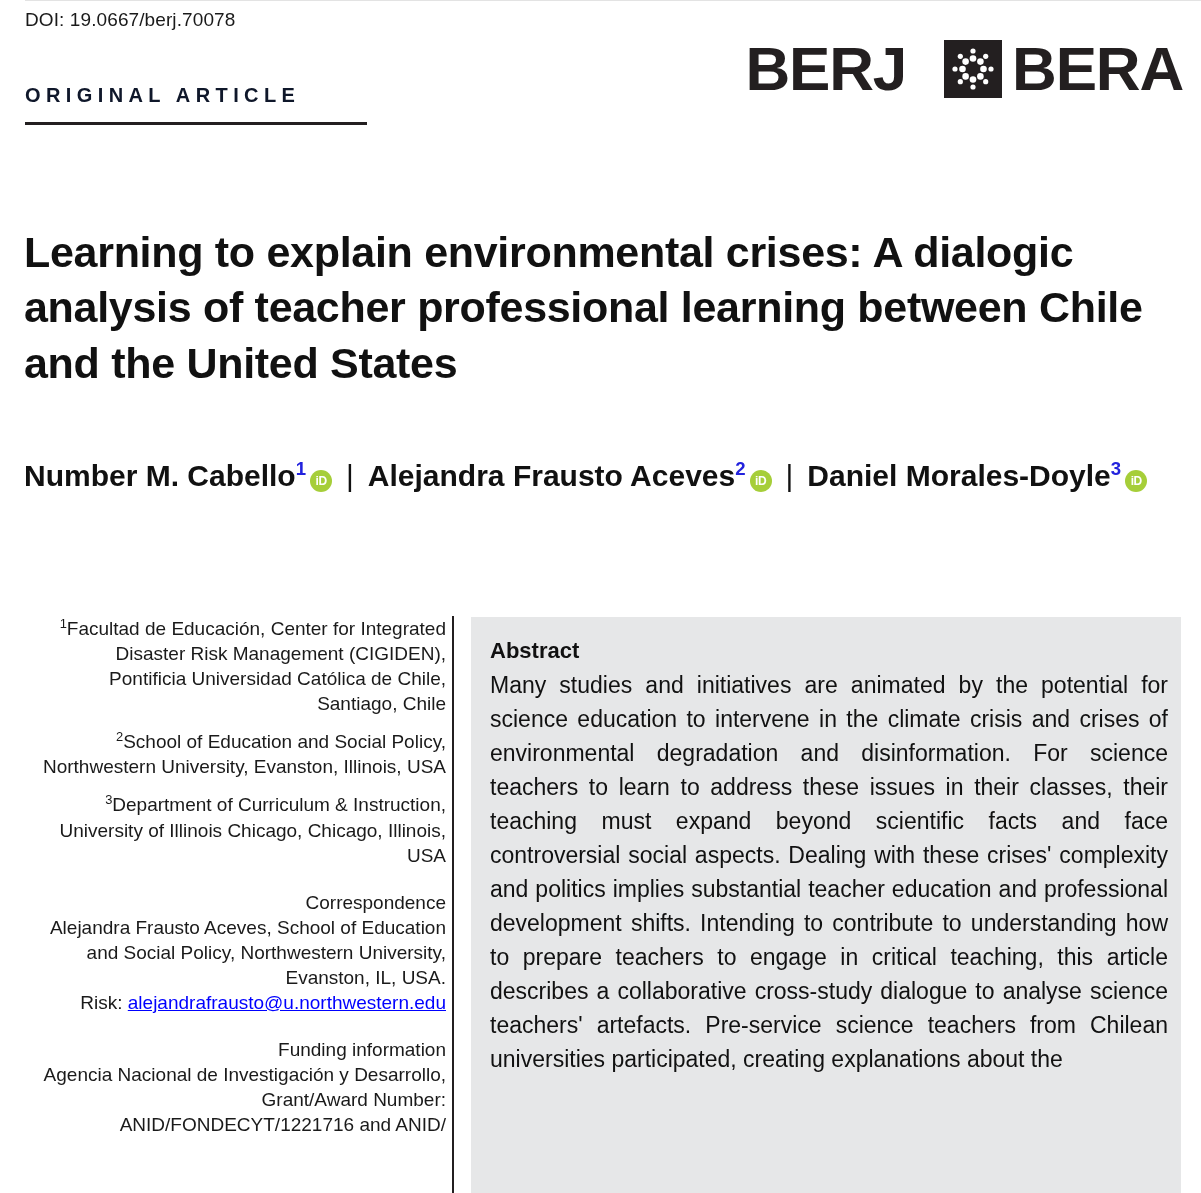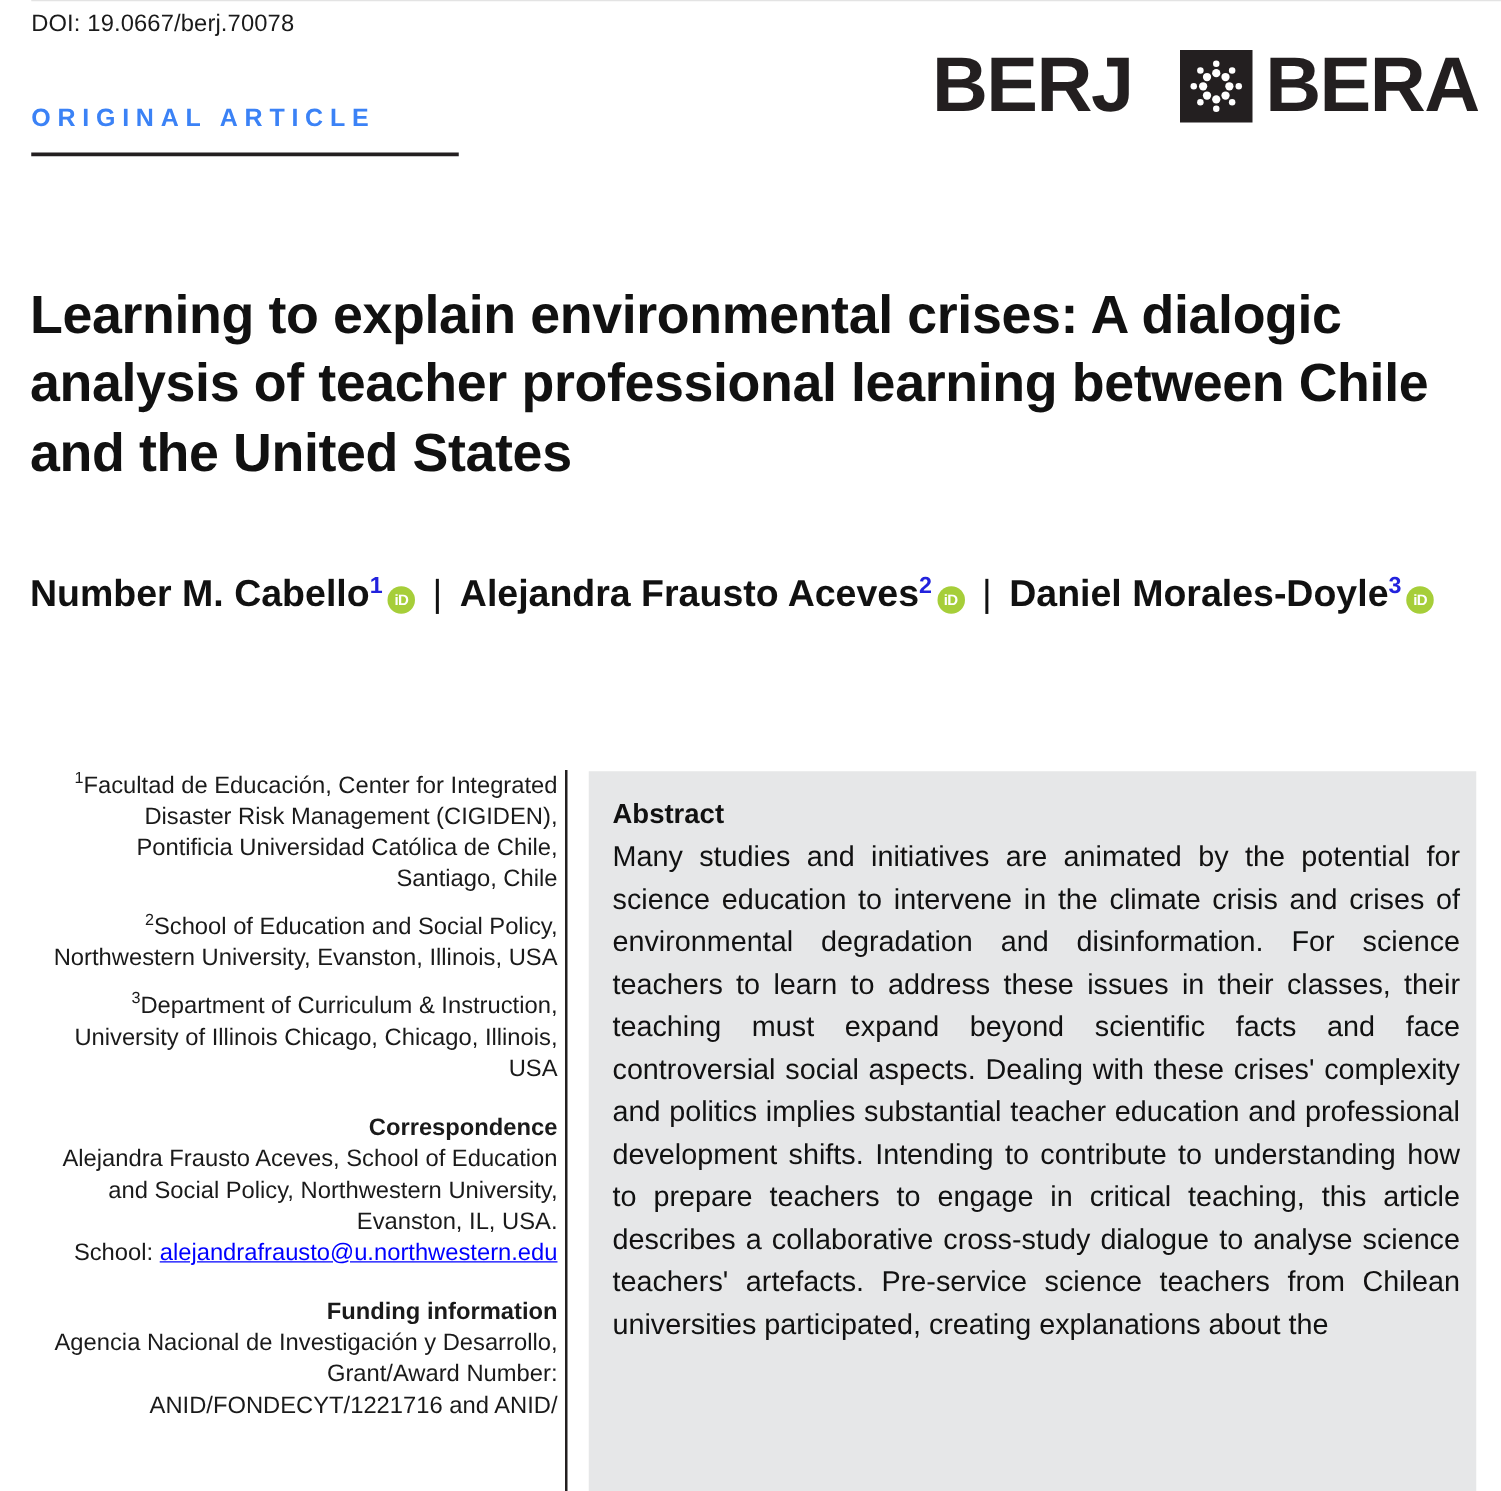--- a/index.html
+++ b/index.html
@@ -41,21 +41,21 @@
     color: #1a1a1a;
   }
 
   .article-type {
     position: absolute;
     left: 25px;
     top: 84px;
     font-size: 20px;
     font-weight: bold;
     letter-spacing: 5.4px;
-    color: #3b82f6;
+    color: #0f172a;
   }
   .article-type-rule {
     position: absolute;
     left: 25px;
     top: 122px;
     width: 342px;
     height: 3px;
     background: #231f20;
   }
 
@@ -165,21 +165,21 @@
   }
   .aff {
     margin-bottom: 13px;
   }
   .aff sup {
     font-size: 0.68em;
     vertical-align: super;
     line-height: 0;
   }
   .block-head {
-    font-weight: bold;
+    font-weight: normal;
     margin-top: 22px;
   }
   .block-body { }
   .email-link {
     color: #0000ff;
     word-break: break-all;
   }
 
   
   .abstract-box {
@@ -262,21 +262,21 @@
 
     <div class="aff"><sup>1</sup><span>Facultad de Educación, Center for Integrated Disaster Risk Management (CIGIDEN), Pontificia Universidad Católica de Chile, Santiago, Chile</span></div>
 
     <div class="aff"><sup>2</sup><span>School of Education and Social Policy, Northwestern University, Evanston, Illinois, USA</span></div>
 
     <div class="aff"><sup>3</sup><span>Department of Curriculum &amp; Instruction, University of Illinois Chicago, Chicago, Illinois, USA</span></div>
 
     <div class="block-head">Correspondence</div>
     <div class="block-body">
       <span>Alejandra Frausto Aceves, School of Education and Social Policy, Northwestern University, Evanston, IL, USA.</span><br>
-      <span>School: </span><a class="email-link" href="#">alejandrafrausto@u.northwestern.edu</a>
+      <span>Risk: </span><a class="email-link" href="#">alejandrafrausto@u.northwestern.edu</a>
     </div>
 
     <div class="block-head">Funding information</div>
     <div class="block-body">Agencia Nacional de Investigación y Desarrollo, Grant/Award Number: ANID/FONDECYT/1221716 and ANID/</div>
   </div>
 
   <div class="abstract-box">
     <div class="abstract-title">Abstract</div>
     <p class="abstract-body">Many studies and initiatives are animated by the potential for science education to intervene in the climate crisis and crises of environmental degradation and disinformation. For science teachers to learn to address these issues in their classes, their teaching must expand beyond scientific facts and face controversial social aspects. Dealing with these crises' complexity and politics implies substantial teacher education and professional development shifts. Intending to contribute to understanding how to prepare teachers to engage in critical teaching, this article describes a collaborative cross-study dialogue to analyse science teachers' artefacts. Pre-service science teachers from Chilean universities participated, creating explanations about the</p>
   </div>

